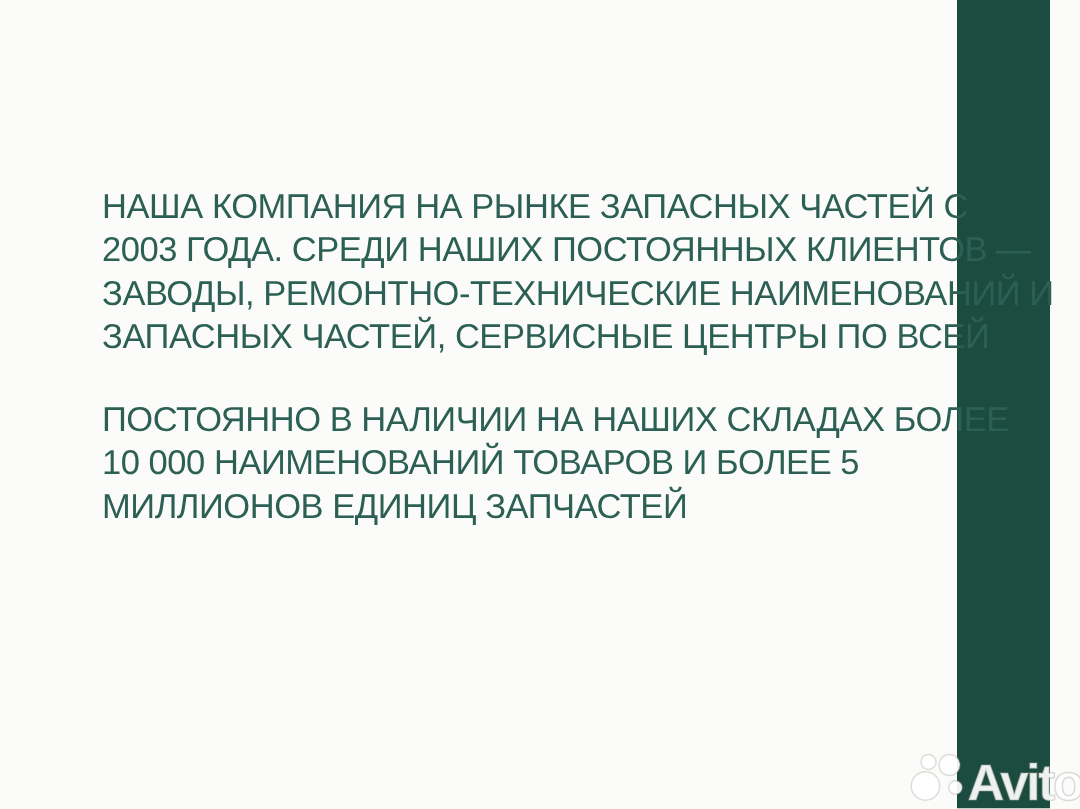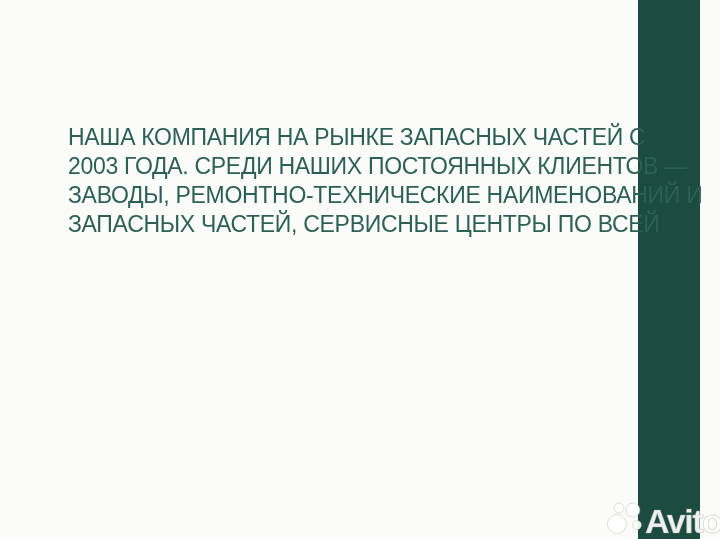--- a/index.html
+++ b/index.html
@@ -56,20 +56,25 @@
 
   <div class="green-stripe"></div>
 
   <div class="content">
     <div class="paragraph">
       <div class="text-line">НАША КОМПАНИЯ НА РЫНКЕ ЗАПАСНЫХ ЧАСТЕЙ С</div>
       <div class="text-line">2003 ГОДА. СРЕДИ НАШИХ ПОСТОЯННЫХ КЛИЕНТОВ —</div>
       <div class="text-line">ЗАВОДЫ, РЕМОНТНО-ТЕХНИЧЕСКИЕ НАИМЕНОВАНИЙ И</div>
       <div class="text-line">ЗАПАСНЫХ ЧАСТЕЙ, СЕРВИСНЫЕ ЦЕНТРЫ ПО ВСЕЙ</div>
     </div>
+    <div class="paragraph">
+      <div class="text-line">ПОСТОЯННО В НАЛИЧИИ НА НАШИХ СКЛАДАХ БОЛЕЕ</div>
+      <div class="text-line">10 000 НАИМЕНОВАНИЙ ТОВАРОВ И БОЛЕЕ 5</div>
+      <div class="text-line">МИЛЛИОНОВ ЕДИНИЦ ЗАПЧАСТЕЙ</div>
+    </div>
   </div>
 
   <svg class="watermark" viewBox="0 0 122 48" xmlns="http://www.w3.org/2000/svg" aria-hidden="true">
     <g>
       <circle cx="21" cy="17" r="5"></circle>
       <circle cx="19" cy="33" r="9.5"></circle>
       <circle cx="35" cy="19" r="7"></circle>
       <circle cx="39" cy="34" r="4.5"></circle>
     </g>
     <text x="47" y="42">Avito</text>

